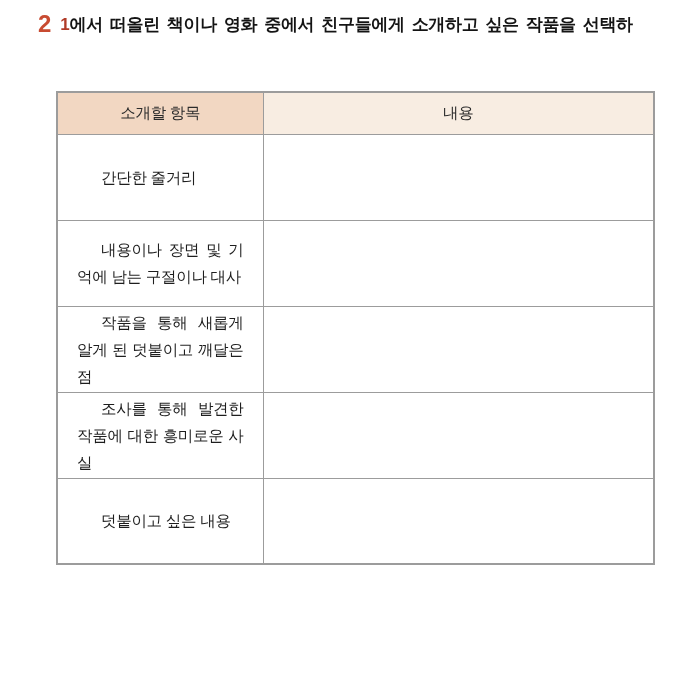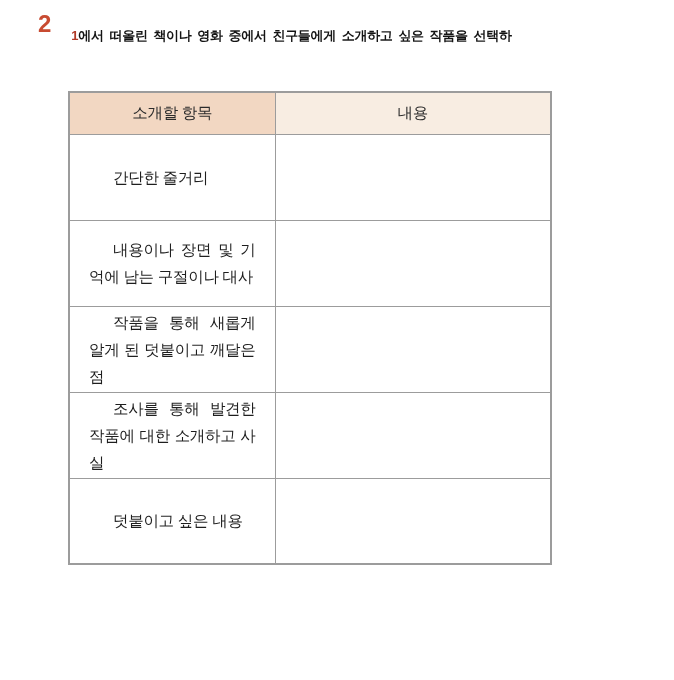--- a/index.html
+++ b/index.html
@@ -33,40 +33,40 @@
   }
   .task-number {
     font-size: 24px;
     font-weight: 700;
     color: var(--accent_red);
     line-height: 28px;
     margin-right: 9px;
     flex: 0 0 auto;
   }
   .task-text {
-    margin: 11px;
-    font-size: 13px;
+    margin: 0;
+    font-size: 17px;
     font-weight: 700;
     color: #141414;
     line-height: 29px;
     word-spacing: 2.5px;
     letter-spacing: -0.3px;
     width: 592px;
   }
   .ref-number {
     color: var(--ref_red);
     font-weight: 700;
   }
 
   
   .intro-table {
     position: absolute;
-    left: 68px;
+    left: 56px;
     top: 91px;
-    width: 484px;
+    width: 599px;
     border-collapse: collapse;
     table-layout: fixed;
     border: 2px solid var(--table_border);
     border-radius: 0;
   }
   .intro-table th,
   .intro-table td {
     border: 1.5px solid var(--table_border);
   }
   .intro-table th {
@@ -129,21 +129,21 @@
         <td class="content-cell"></td>
       </tr>
       <tr>
         <td class="item-cell">
           <p>작품을 통해 새롭게 알게 된 덧붙이고 깨달은 점</p>
         </td>
         <td class="content-cell"></td>
       </tr>
       <tr>
         <td class="item-cell">
-          <p>조사를 통해 발견한 작품에 대한 소개하고 사실</p>
+          <p>조사를 통해 발견한 작품에 대한 흥미로운 사실</p>
         </td>
         <td class="content-cell"></td>
       </tr>
       <tr>
         <td class="item-cell">
           <p>덧붙이고 싶은 내용</p>
         </td>
         <td class="content-cell"></td>
       </tr>
     </tbody>

